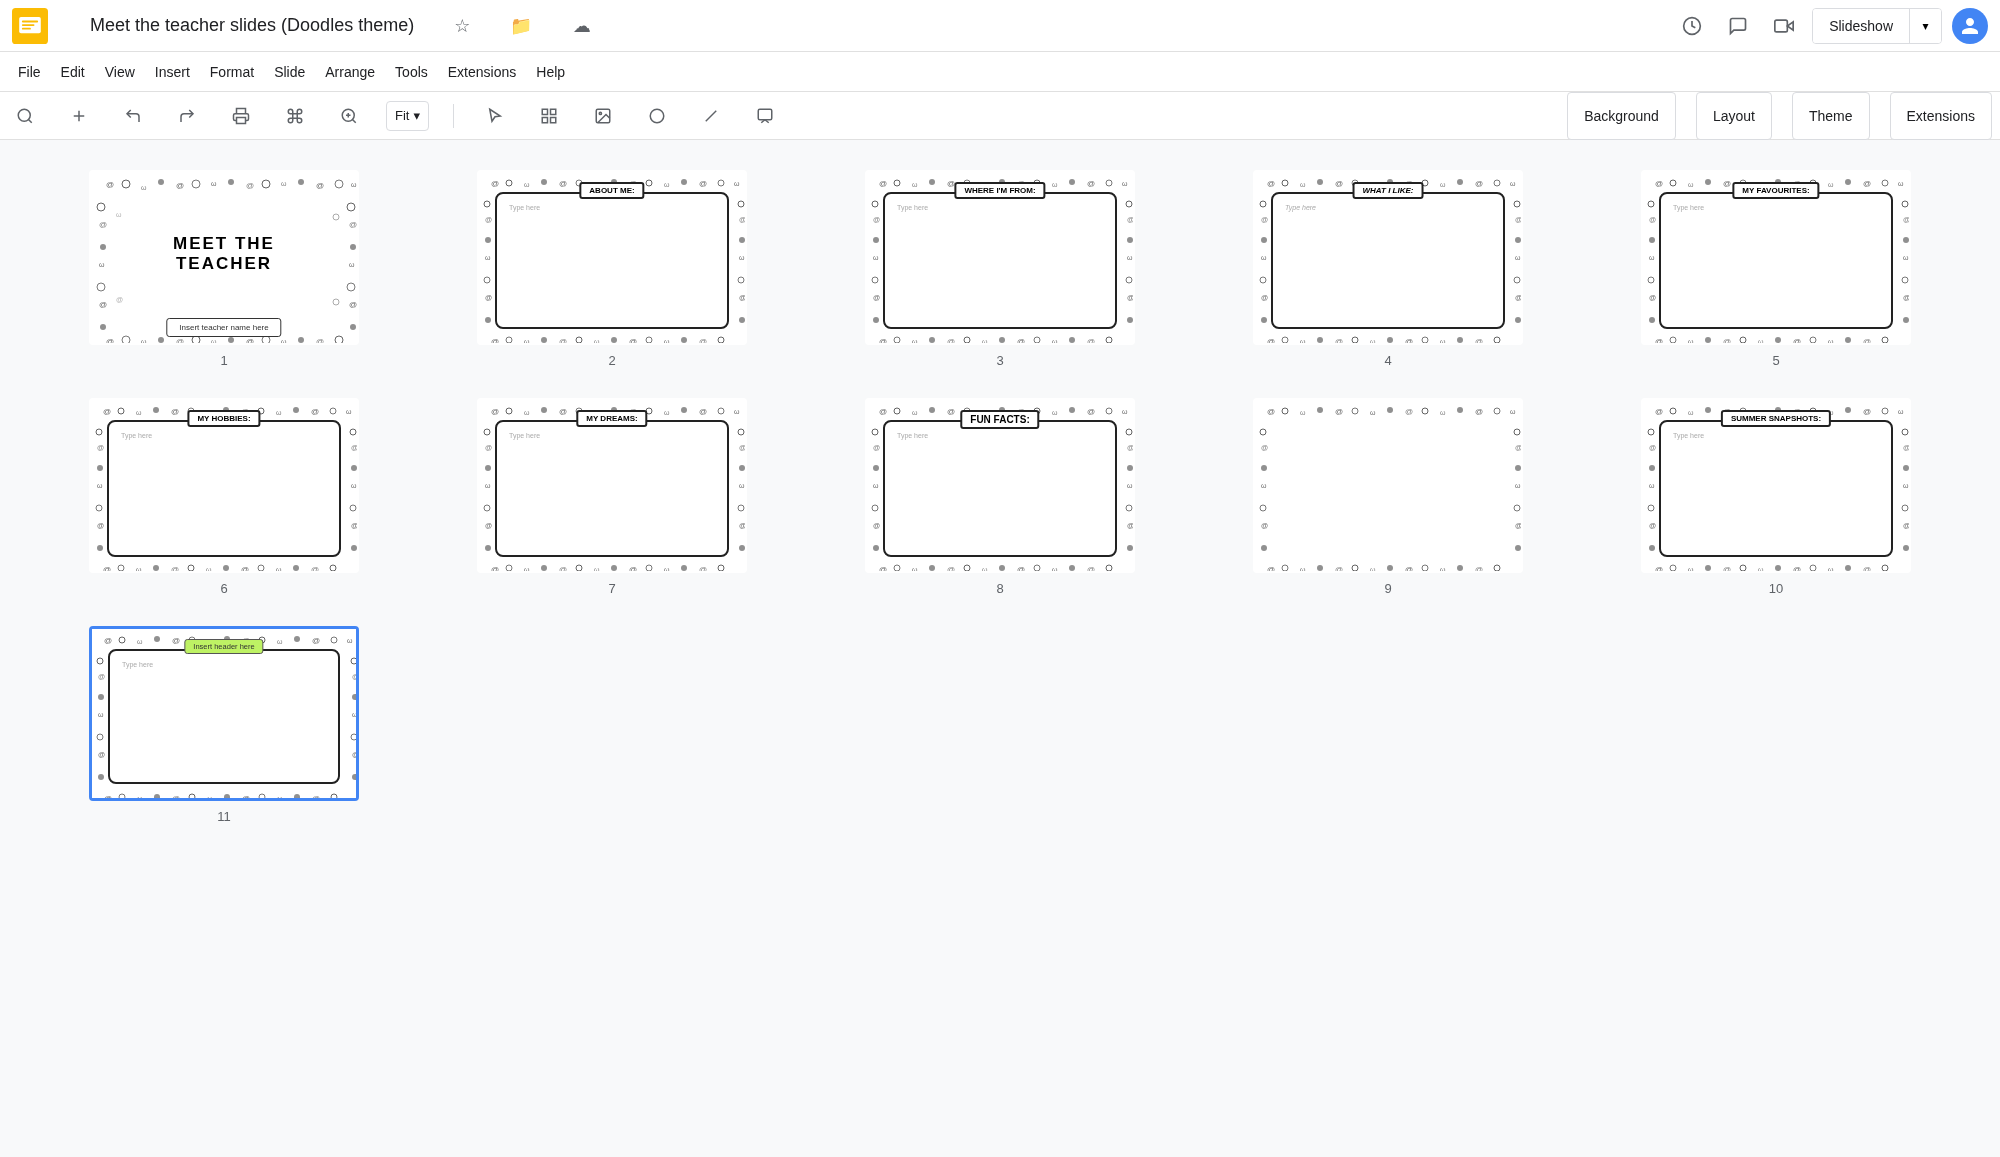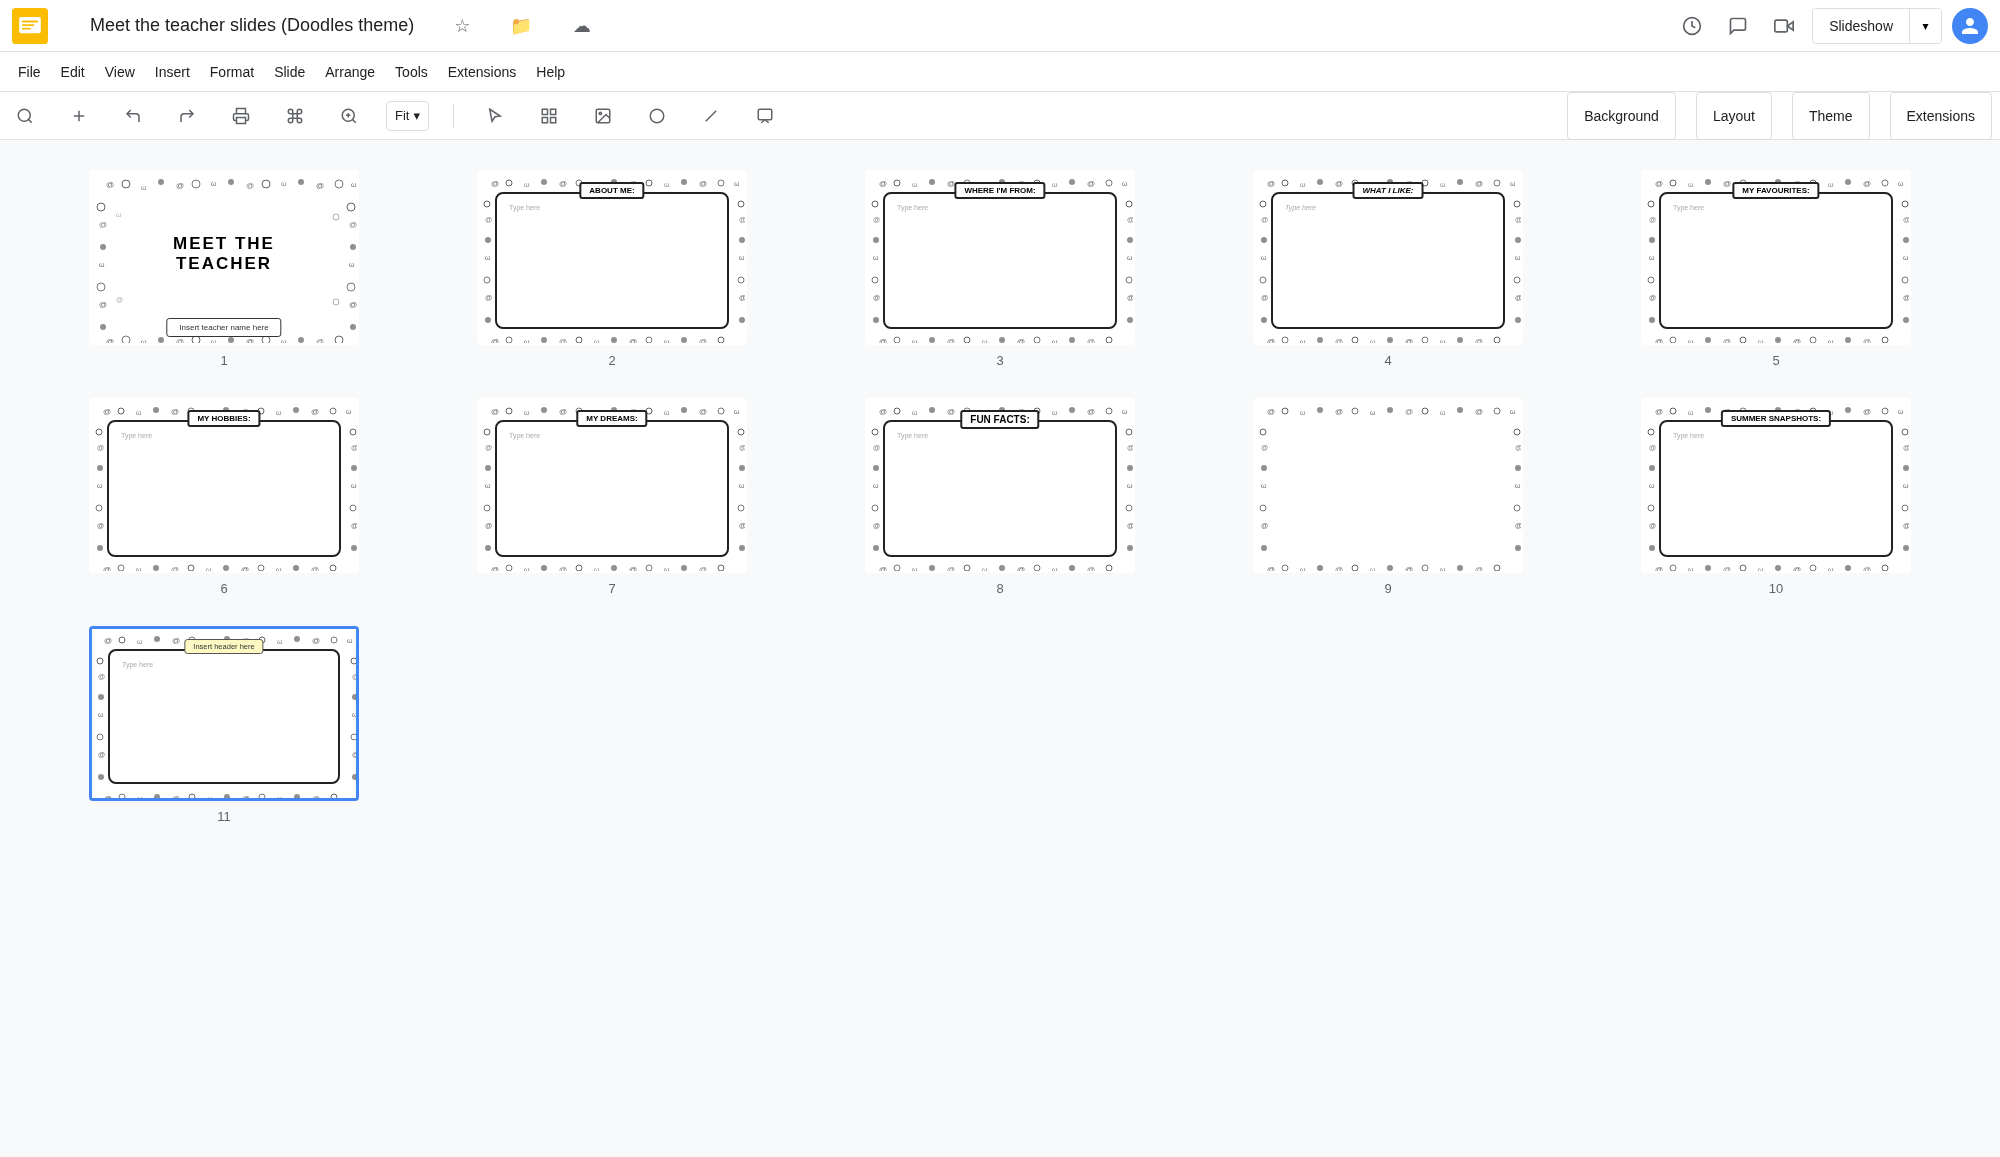--- a/index.html
+++ b/index.html
@@ -1053,21 +1053,21 @@
           <text x="150" y="172" font-size="8" fill="#222" opacity="0.7">@</text>
           <circle cx="170" cy="168" r="3" fill="none" stroke="#222" stroke-width="1" opacity="0.6"></circle>
           <text x="185" y="172" font-size="7" fill="#222" opacity="0.7">ω</text>
           <circle cx="205" cy="168" r="3" fill="#222" opacity="0.5"></circle>
           <text x="220" y="172" font-size="8" fill="#222" opacity="0.6">@</text>
           <circle cx="242" cy="168" r="3" fill="none" stroke="#222" stroke-width="1" opacity="0.7"></circle>
         </svg>
 
         <div style="position:absolute;top:20px;left:16px;right:16px;bottom:14px;border:2px solid #222;border-radius:8px;background:#fff;z-index:1;">
 
-          <div style="position:absolute;top:-12px;left:50%;transform:translateX(-50%);border:1.5px solid #555;border-radius:3px;padding:2px 8px;font-size:7.5px;font-weight:400;font-family:Arial,sans-serif;background:#fef9c3;white-space:nowrap;color:#333;">Insert header here</div>
+          <div style="position:absolute;top:-12px;left:50%;transform:translateX(-50%);border:1.5px solid #555;border-radius:3px;padding:2px 8px;font-size:7.5px;font-weight:400;font-family:Arial,sans-serif;background:#bef264;white-space:nowrap;color:#333;">Insert header here</div>
 
           <div style="position:absolute;top:10px;left:12px;font-size:7px;color:#aaa;">Type here</div>
         </div>
       </div>
     </div>
         <div class="slide-number">11</div>
       </div>
     </div>
 </div>
 

